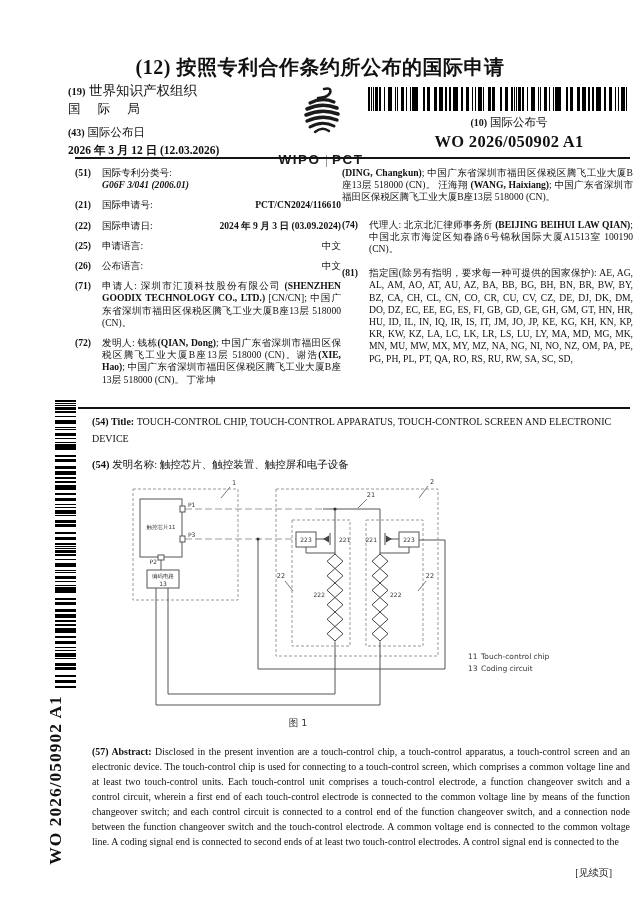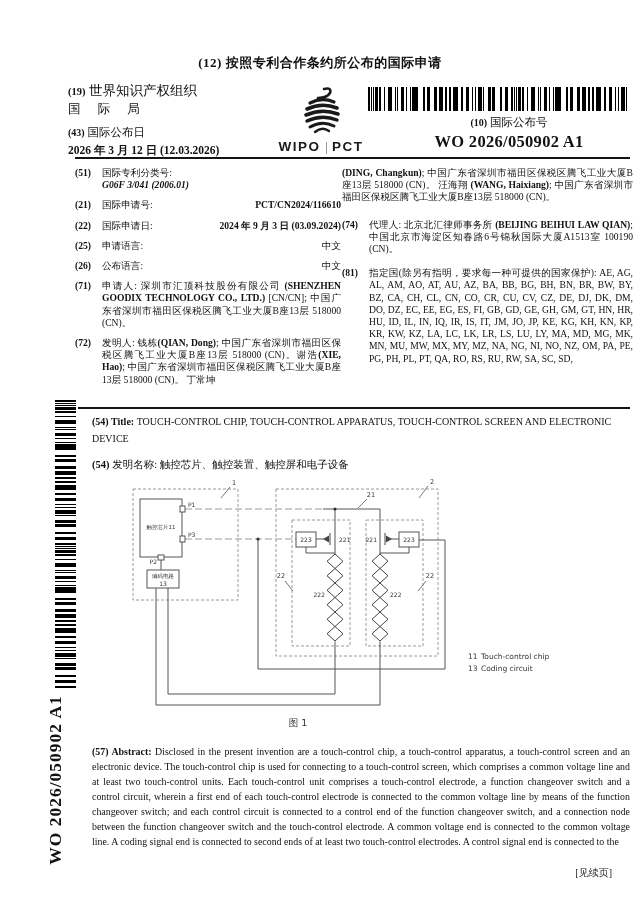--- a/index.html
+++ b/index.html
@@ -3,30 +3,30 @@
 <meta charset="utf-8">
 <style>
   html,body{margin:0;padding:0;background:#e8e8e8;}
   .page{
     position:relative;width:640px;height:905px;background:#fff;margin:0 auto;
     font-family:"Liberation Serif","DejaVu Serif",serif;color:#111;overflow:hidden;
   }
   b{font-weight:bold;}
   
   .pct-statement{position:absolute;top:54px;left:0;width:640px;text-align:center;
-    font-size:13px;font-weight:bold;letter-spacing:.5px;}
+    font-size:20px;font-weight:bold;letter-spacing:.5px;}
   .org-block{position:absolute;top:83px;left:68px;width:204px;text-align:left;line-height:16px;}
   .org-name{font-size:13.5px;}
   .org-num{font-size:10.5px;font-weight:bold;}
   .org-bureau{font-size:12.5px;letter-spacing:7px;margin-top:1px;}
   .pubdate-label{font-size:11.5px;margin-top:7px;}
   .pubdate-num{font-weight:bold;font-size:10px;}
   .pubdate-value{font-size:11.5px;font-weight:bold;margin-top:1px;}
   .logo-block{position:absolute;top:85px;left:268px;width:106px;text-align:center;}
-  .logo-wordmark{margin-top:0;font-family:"Liberation Sans","DejaVu Sans",sans-serif;
+  .logo-wordmark{margin-top:13px;font-family:"Liberation Sans","DejaVu Sans",sans-serif;
     font-weight:bold;font-size:13.5px;letter-spacing:1.5px;color:#1a1a1a;
     display:flex;align-items:flex-end;justify-content:center;}
   .logo-sep{display:inline-block;width:1.5px;height:12px;background:#9a9a9a;margin:0 5px;}
   .barcode-top{position:absolute;top:87px;left:368px;width:262px;height:24px;background-color:#fff;
     background-image:
       repeating-linear-gradient(90deg,#000 0 2px,rgba(0,0,0,0) 2px 5px,#000 5px 6px,rgba(0,0,0,0) 6px 11px),
       repeating-linear-gradient(90deg,rgba(0,0,0,0) 0 3px,#000 3px 4px,rgba(0,0,0,0) 4px 7px,#000 7px 10px,rgba(0,0,0,0) 10px 13px);}
   .pubno-block{position:absolute;top:115px;left:388px;width:242px;text-align:center;}
   .pubno-label{font-size:11.5px;}
   .pubno-num{font-weight:bold;font-size:10px;}

